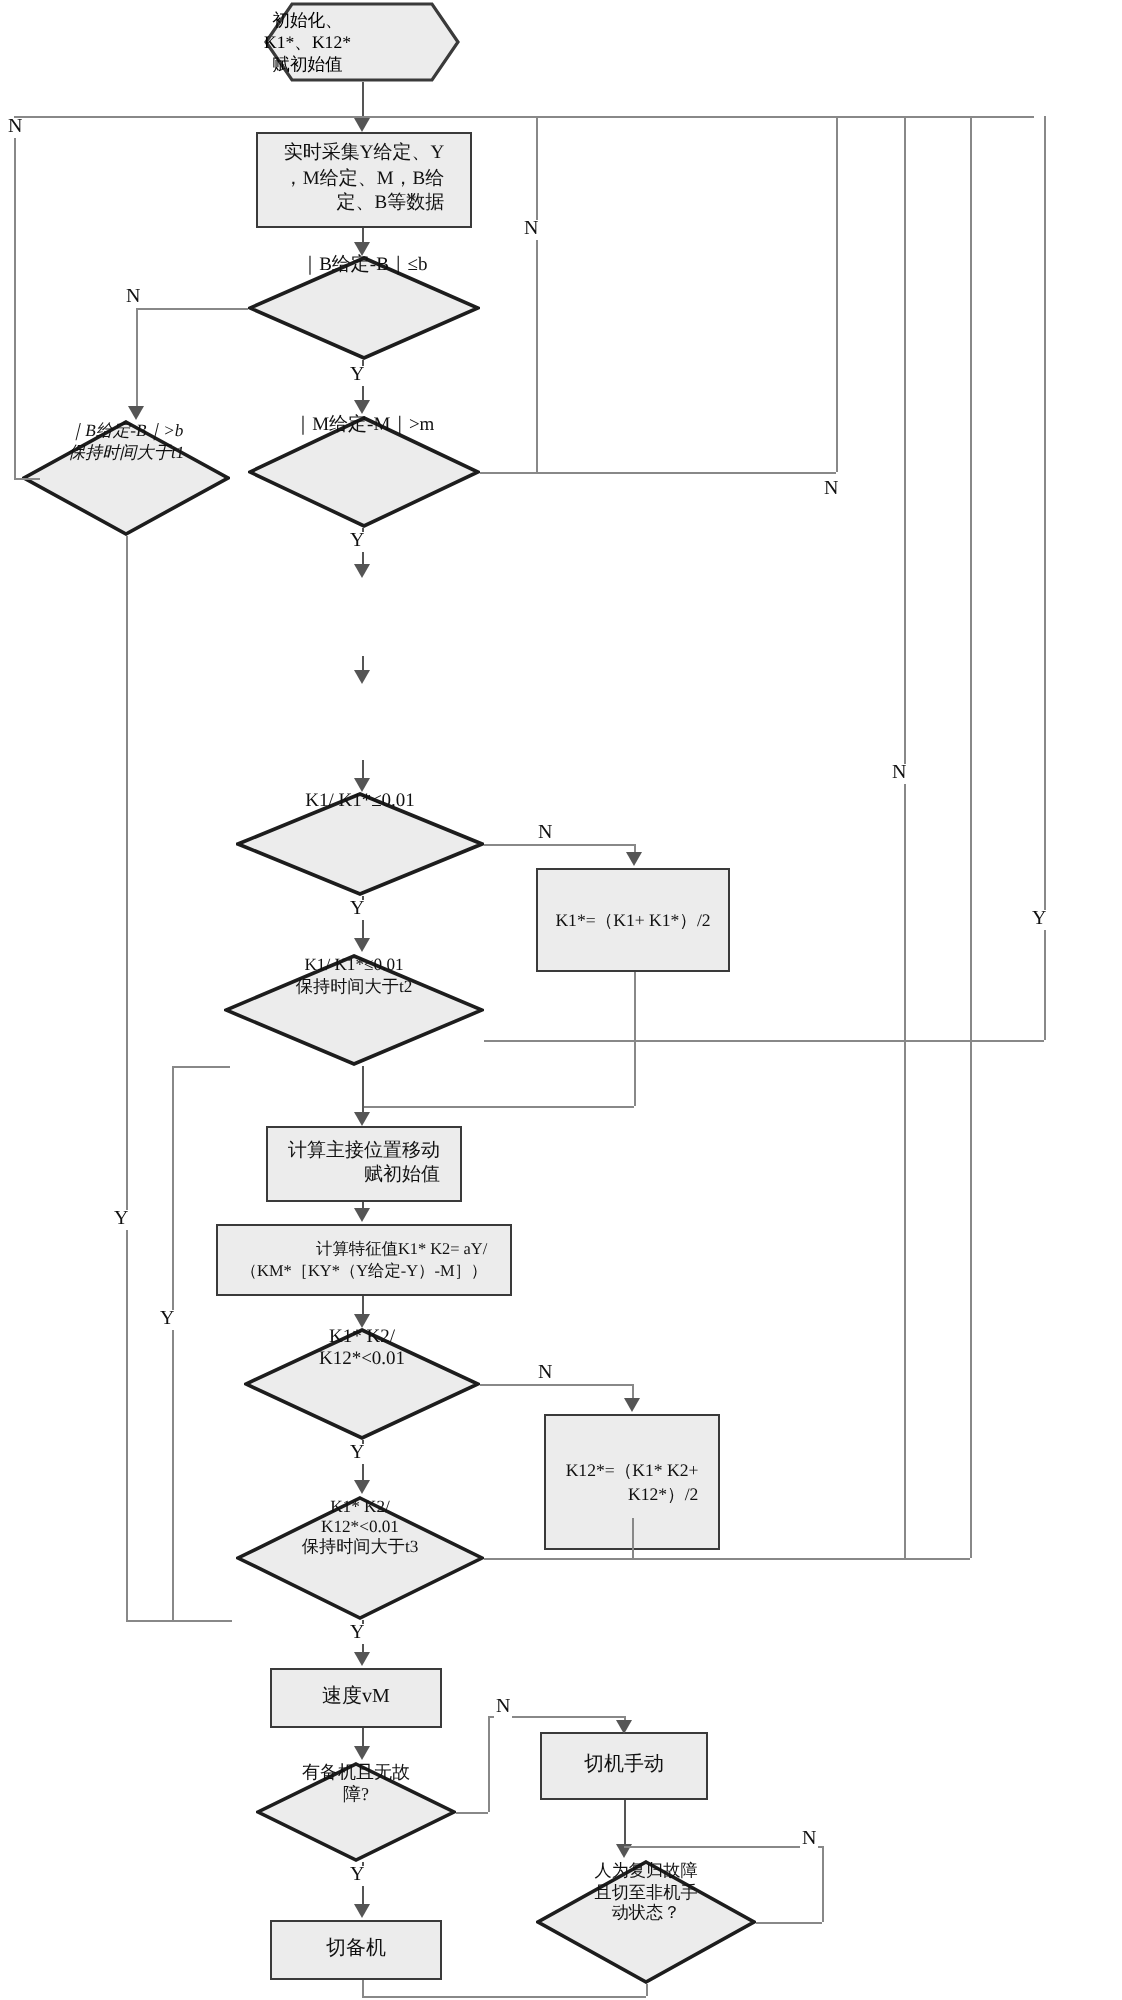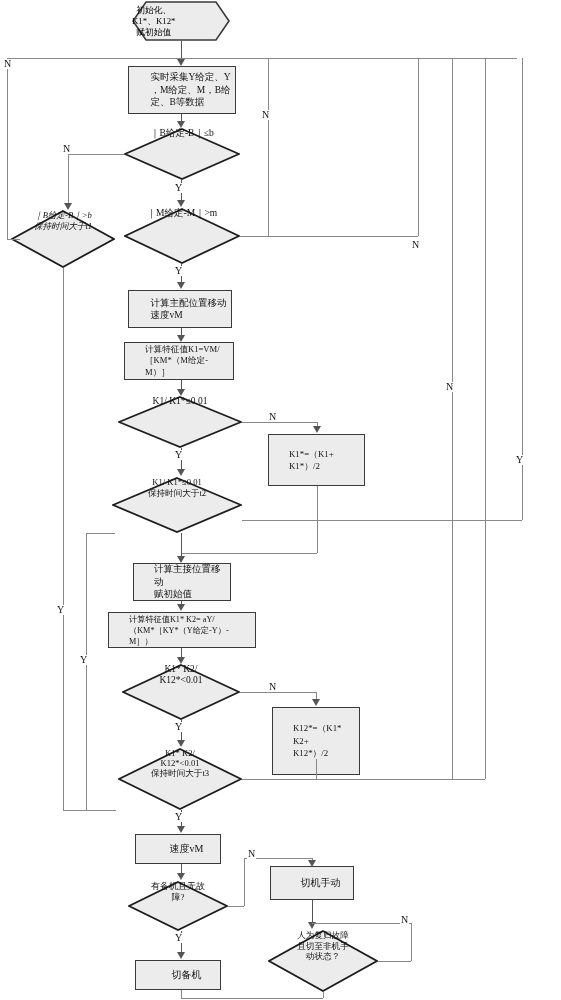--- a/index.html
+++ b/index.html
@@ -1,18 +1,18 @@
 <!DOCTYPE html>
 <html><head>
 <meta charset="utf-8">
 <style>
   html,body{margin:0;padding:0;background:#ffffff;}
   body{font-family:"Liberation Serif","DejaVu Serif",serif;}
   #stage{position:relative;width:561px;height:1000px;background:#fff;overflow:hidden;}
-  .node{position:absolute;box-sizing:border-box;display:flex;align-items:center;justify-content:center;text-align:left;padding-left:17px;}
+  .node{position:absolute;box-sizing:border-box;display:flex;align-items:center;justify-content:center;text-align:right;}
   .proc{background:#ececec;border:1.6px solid #3a3a3a;}
   .proc .txt{font-size:9.5px;line-height:12.5px;color:#111;padding:1px 3px;}
   .hexwrap{position:absolute;}
   .hex{width:100%;height:100%;display:flex;align-items:center;justify-content:flex-start;}
   .dia{position:absolute;}
   .dia .lbl{position:absolute;left:0;top:0;width:100%;height:100%;display:flex;align-items:flex-start;
             justify-content:center;text-align:center;font-size:9.5px;line-height:11.5px;color:#111;}
   .dia svg,.hexwrap svg{position:absolute;left:0;top:0;}
   .ln{position:absolute;background:#888;}
   .ln.h{height:1px;}
@@ -66,29 +66,21 @@
 
   <div class="dia" style="left:124px;top:208px;width:116px;height:56px;">
     <svg width="116" height="56" viewBox="0 0 116 56">
       <polygon points="58,1 115,28 58,55 1,28" fill="#ececec" stroke="#1d1d1d" stroke-width="1.8"></polygon>
     </svg>
     <div class="lbl">
         <span>｜M给定-M｜&gt;m</span>
       </div>
   </div>
 
-  <div class="node proc" style="left:128px;top:290px;width:104px;height:38px;">
-    <div class="txt" style="white-space:pre-line;">计算主配位置移动
-速度vM</div>
-  </div>
-
-  <div class="node proc" style="left:124px;top:342px;width:110px;height:38px;">
-    <div class="txt" style="white-space:pre-line;font-size:8.6px;line-height:11.5px;">计算特征值K1=VM/
-［KM*（M给定-M）］</div>
-  </div>
+
 
   <div class="dia" style="left:118px;top:396px;width:124px;height:52px;">
     <svg width="124" height="52" viewBox="0 0 124 52">
       <polygon points="62,1 123,26 62,51 1,26" fill="#ececec" stroke="#1d1d1d" stroke-width="1.8"></polygon>
     </svg>
     <div class="lbl">
         <span>K1/ K1*≤0.01</span>
       </div>
   </div>
 

